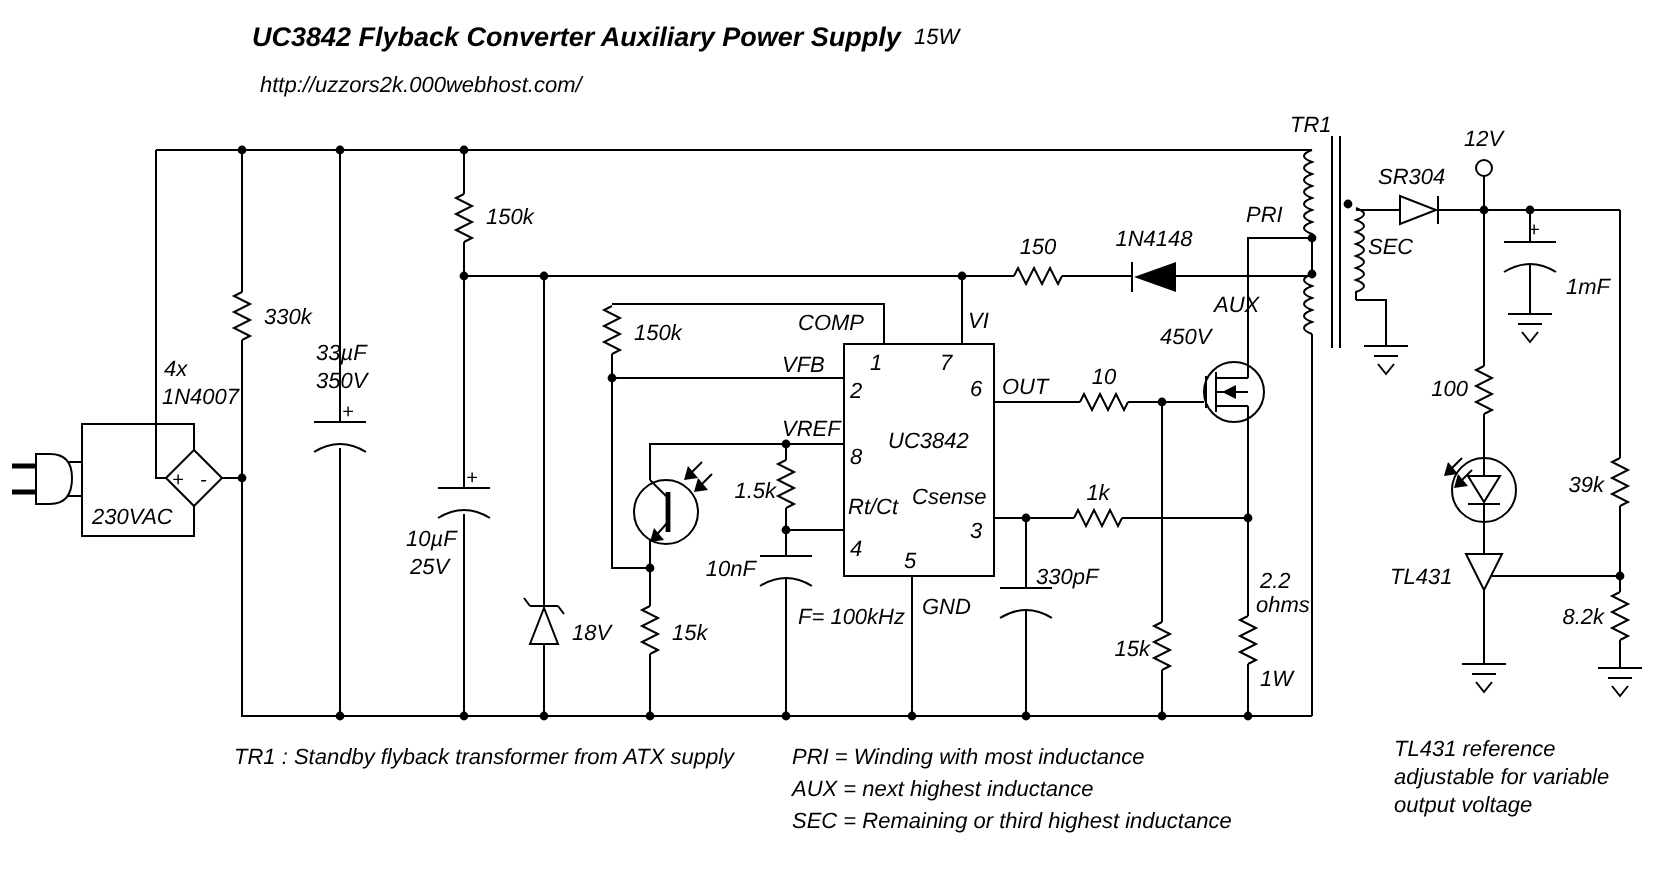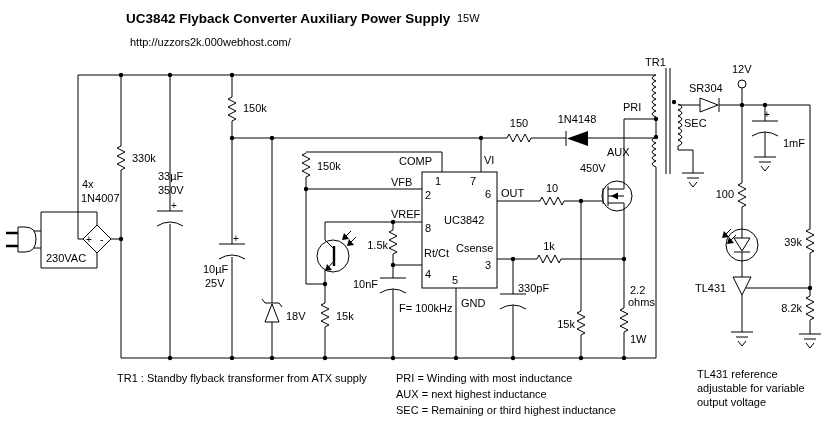--- a/index.html
+++ b/index.html
@@ -1,16 +1,16 @@
 <!DOCTYPE html>
 <html><head>
 <meta charset="utf-8">
 <style>
   html,body{margin:0;padding:0;background:#fff;}
-  .stage{position:relative;width:831px;height:438px;background:#ffffff;overflow:hidden;}
+  .stage{position:relative;width:831px;height:438px;background:#ffffff;overflow:hidden;font-style:italic;}
   svg text{font-family:"Liberation Sans","DejaVu Sans",sans-serif;font-size:11px;fill:#000;}
   svg text.ttl{font-size:13.5px;font-weight:bold;}
   svg text.sm{font-size:10px;}
   .wire{stroke:#000;stroke-width:1;fill:none;}
   .sym{stroke:#000;stroke-width:1;fill:none;}
   .symf{stroke:#000;stroke-width:1;fill:#fff;}
   .blk{fill:#000;stroke:none;}
   .thick{stroke:#000;stroke-width:2.4;fill:none;}
 </style>
 </head>

